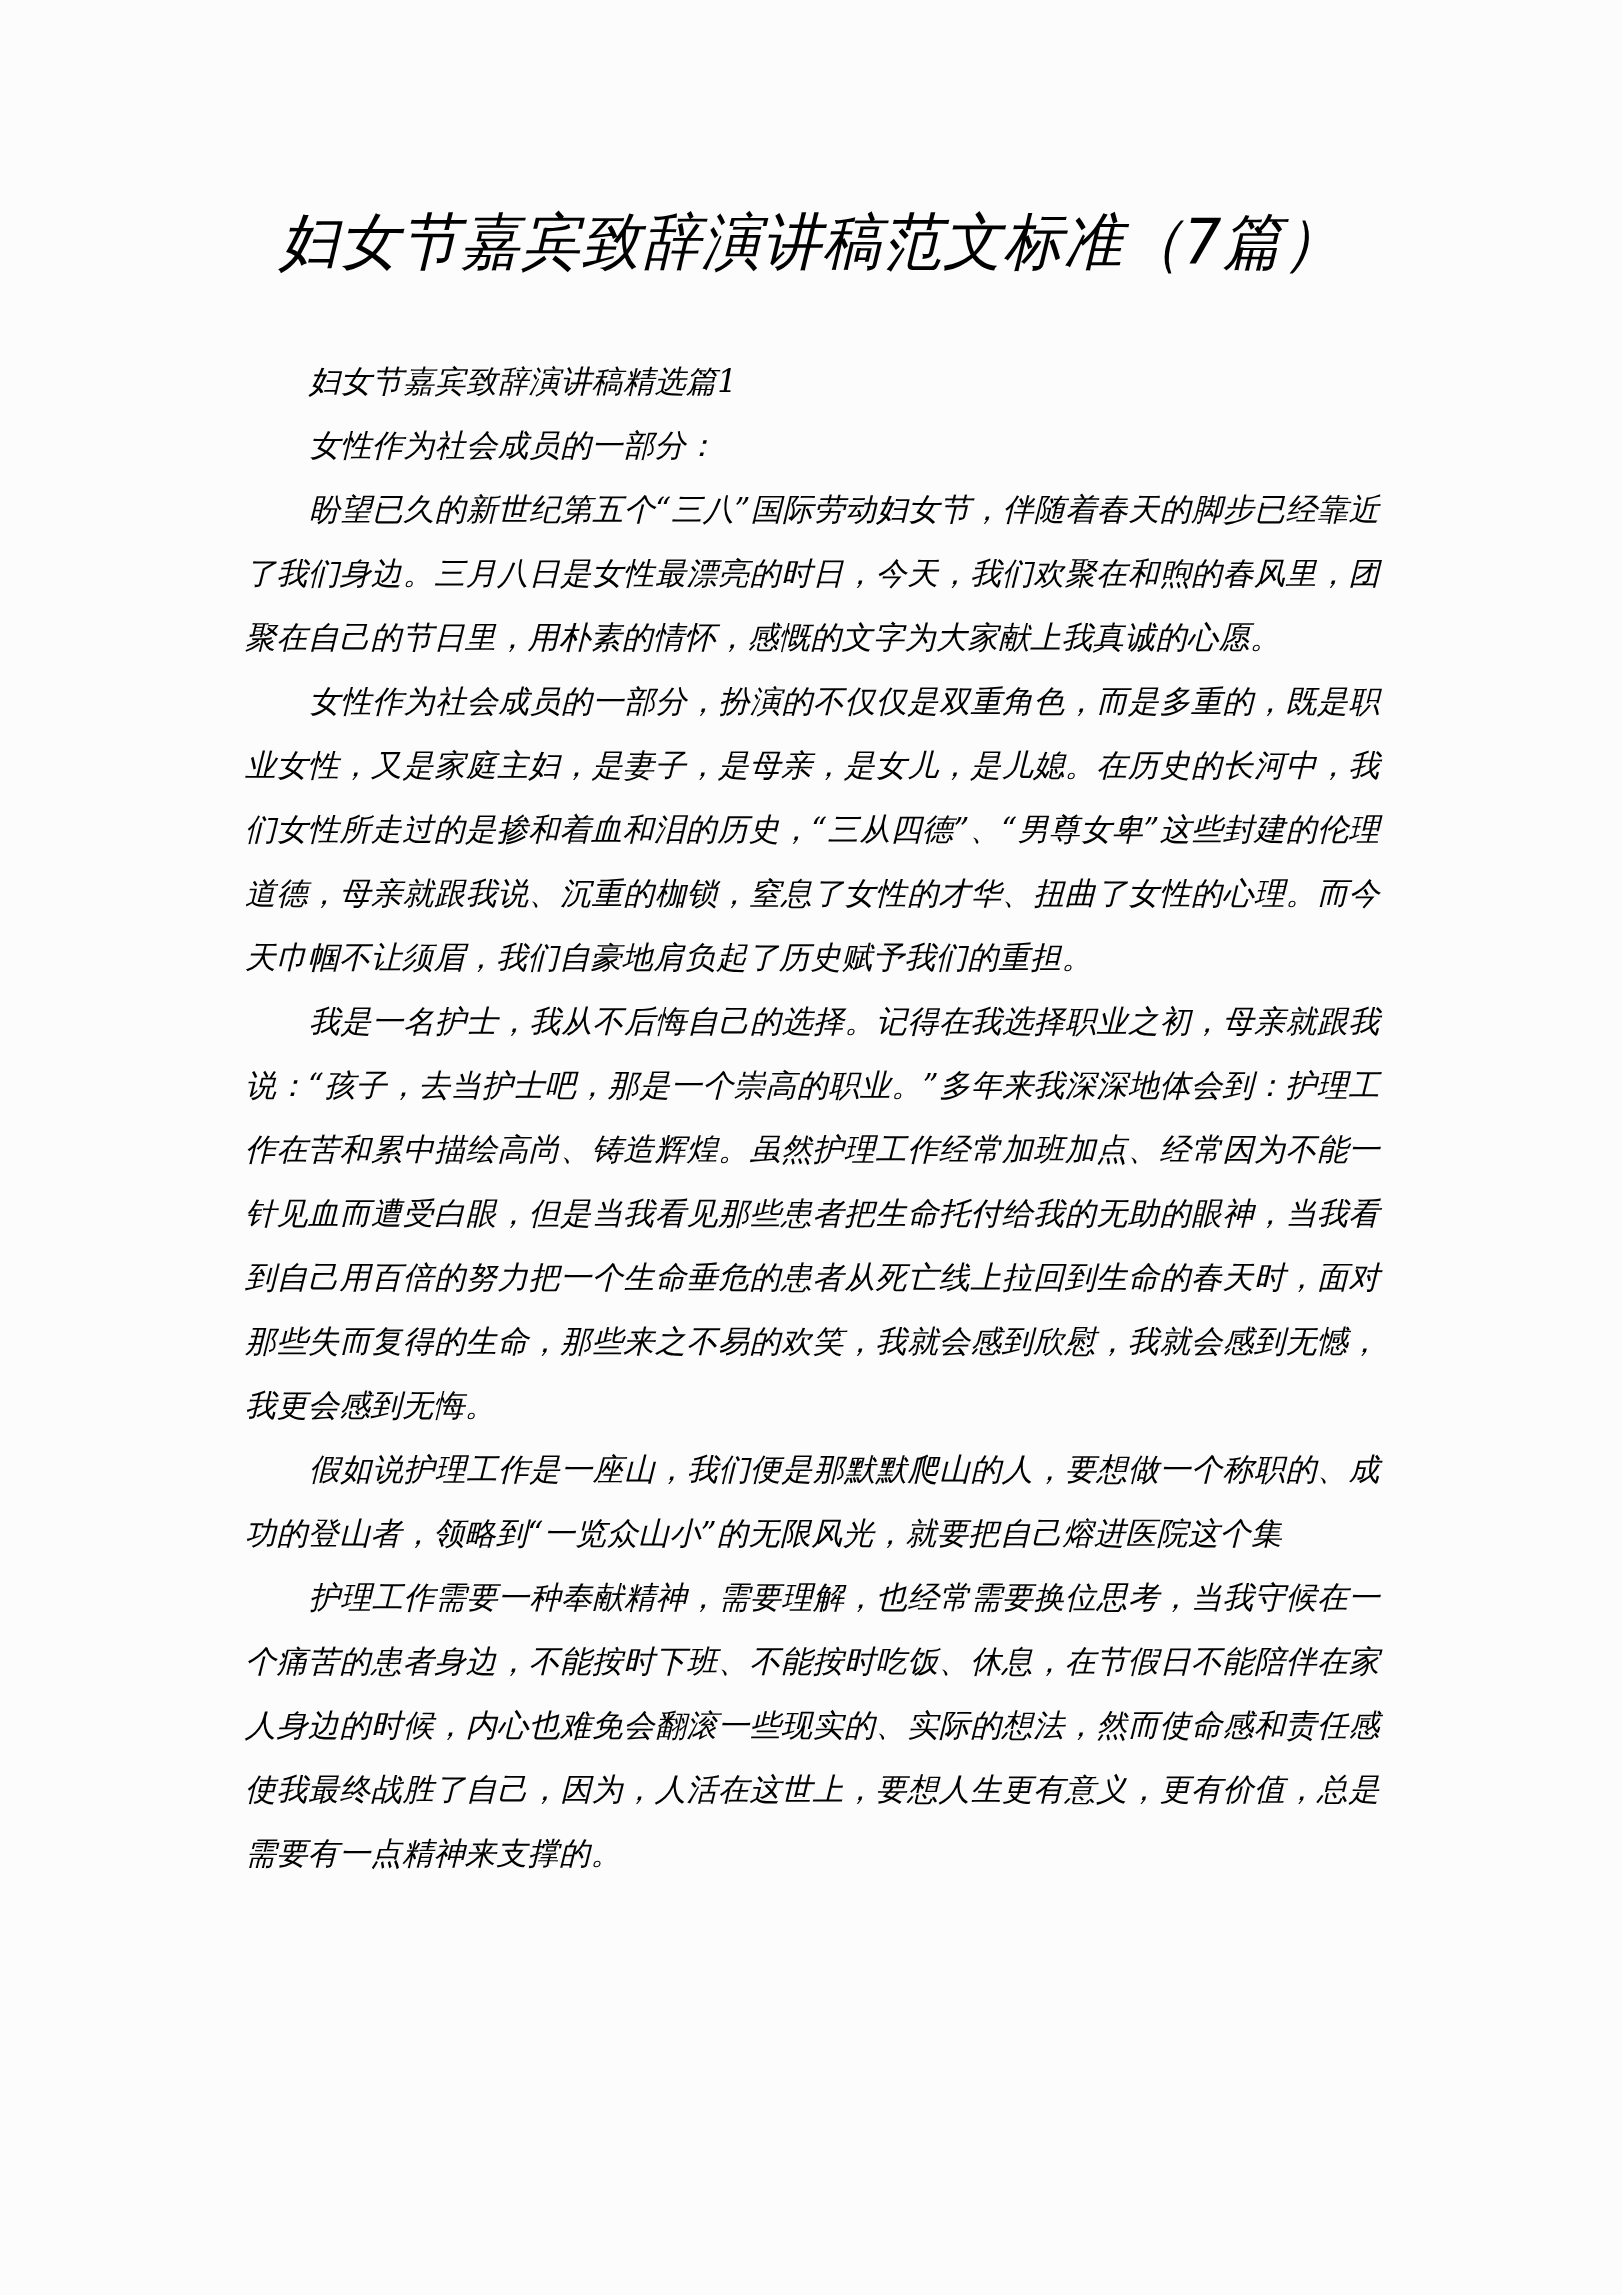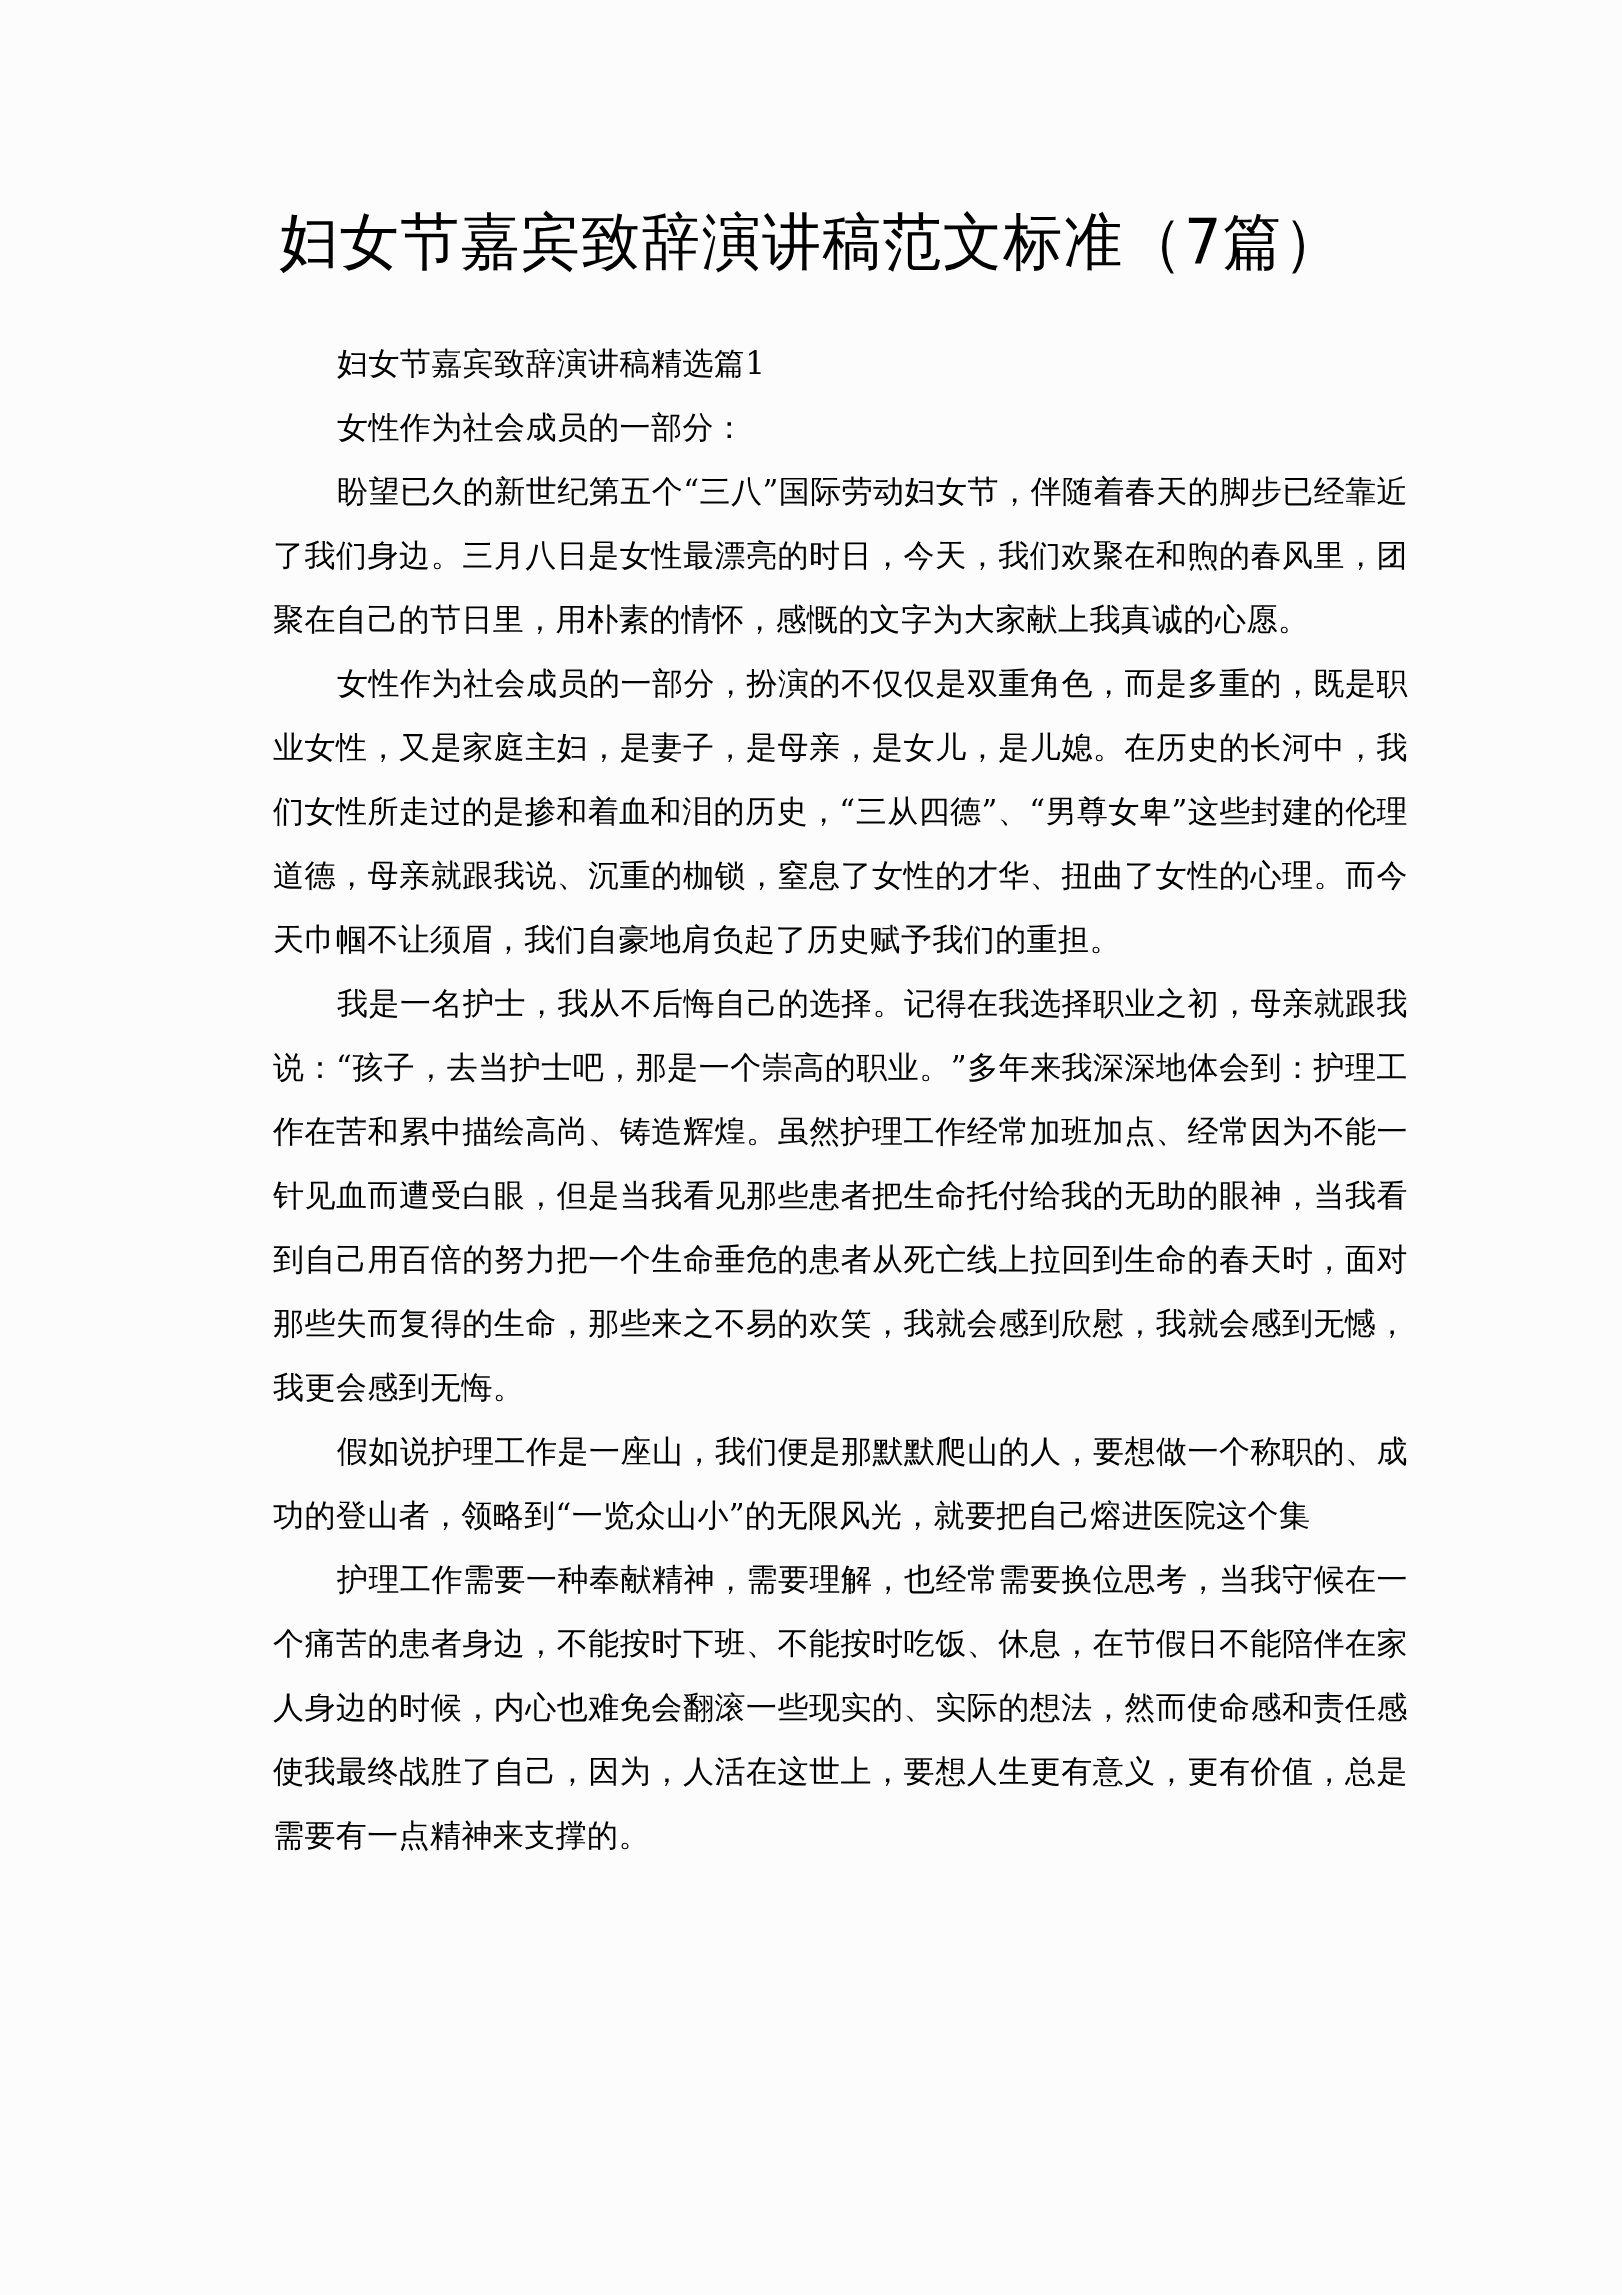--- a/index.html
+++ b/index.html
@@ -15,41 +15,41 @@
       color: #000;
       font-family: "DejaVu Serif", "Liberation Serif", serif;
     }
     .page {
       position: absolute;
       left: 0;
       top: 0;
       width: 1623px;
       height: 2295px;
       background: #fcfcfc;
+      font-style: italic;
     }
     .doc-title {
       position: absolute;
       top: 196px;
       left: 0;
       width: 1623px;
       text-align: center;
       font-size: 59px;
       line-height: 92px;
       letter-spacing: 1.3px;
       margin: 0;
       font-weight: normal;
       font-family: "DejaVu Sans", "Liberation Sans", sans-serif;
       transform: scaleY(1.05);
     }
     .body-text {
       position: absolute;
-      top: 331px;
+      top: 349px;
       left: 245px;
       width: 1135px;
-      margin-left: 28px;
     }
     .para {
       margin: 0;
       font-size: 31px;
       line-height: 64px;
       text-indent: 64px;
       text-align: justify;
       text-justify: inter-character;
       letter-spacing: 0.4px;
       word-break: break-all;

